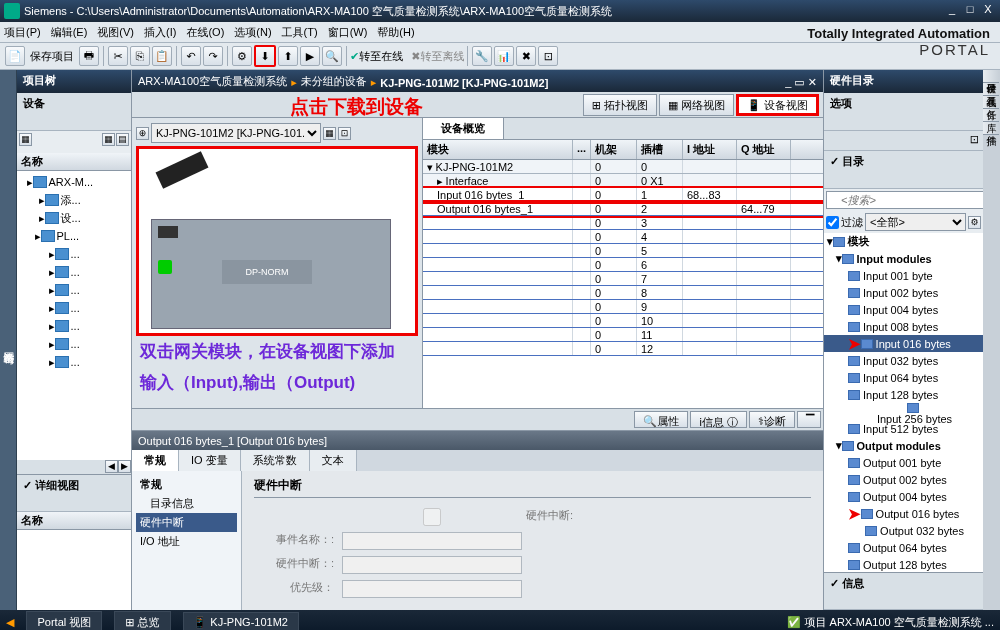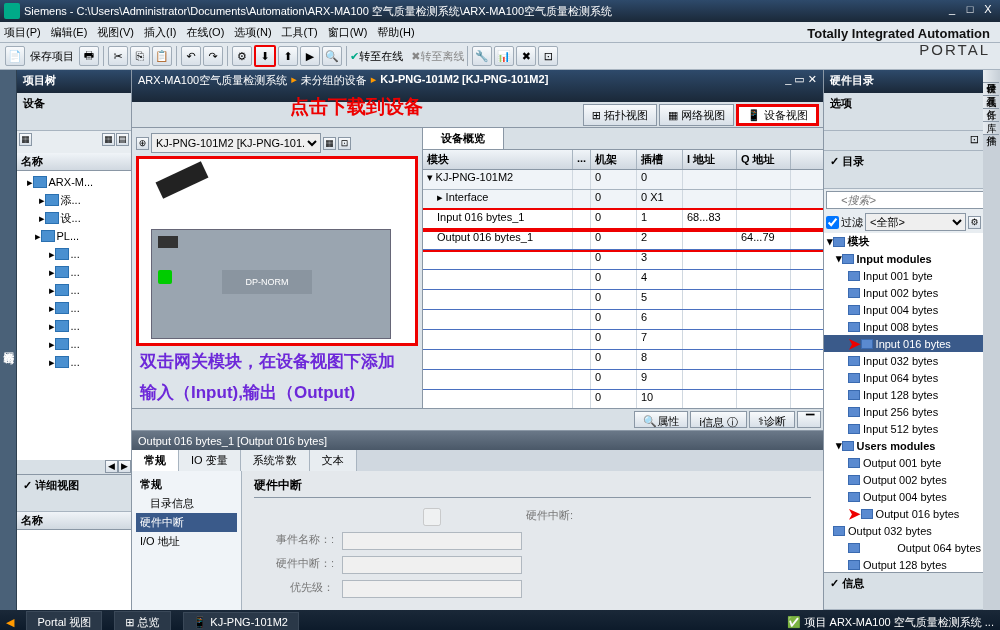--- a/index.html
+++ b/index.html
@@ -20,40 +20,40 @@
 .mainrow{display:flex;height:540px;background:#dde4ea}
 .sidetab{width:17px;background:#4a6178;color:#fff;writing-mode:vertical-rl;text-align:center;padding-top:8px;font-size:11px;border-right:1px solid #2e4050}
 .projtree{width:115px;background:#e8edf1;border-right:1px solid #8a97a5;display:flex;flex-direction:column}
 .panelhdr{height:23px;background:linear-gradient(#2e4a6b,#1a2838);color:#fff;padding:3px 6px;font-weight:bold}
 .subhdr{height:38px;background:#d8e0e6;border-bottom:1px solid #a8b4c0;padding:3px 6px;font-weight:bold}
 .treebody{flex:1;background:#fff;overflow:hidden;padding:2px}
 .treeitem{display:flex;align-items:center;height:18px;padding:0 2px}
 .treeitem .ind{display:inline-block}
 .treeitem .ic{width:14px;height:12px;background:#4a90d0;margin-right:2px;border:1px solid #2a70b0}
 .center{flex:1;display:flex;flex-direction:column;min-width:0}
-.breadcrumb{height:32px;background:linear-gradient(#2e4a6b,#1a2838);color:#fff;padding:3px 6px;display:flex;align-items:flex-start}
+.breadcrumb{height:22px;background:linear-gradient(#2e4a6b,#1a2838);color:#fff;padding:3px 6px;display:flex;align-items:flex-end}
 .breadcrumb .arr{margin:0 4px;color:#f90}
 .viewtabs{height:26px;background:#d8e0e6;border-bottom:1px solid #8a97a5;display:flex;justify-content:flex-end;padding:2px 4px;gap:2px}
 .vtab{height:22px;padding:2px 8px;background:linear-gradient(#f8fafc,#d8e0e8);border:1px solid #8a97a5;display:flex;align-items:center;gap:3px}
 .vtab.act{background:#fff;border:3px solid #e00}
 .annot{position:absolute;color:#e00;font-size:19px;font-weight:bold;z-index:10}
 .workarea{flex:1;display:flex;min-height:0}
 .devpanel{width:290px;background:#dde4ea;padding:4px}
 .devtoolbar{height:22px;display:flex;align-items:center;gap:2px;margin-bottom:2px}
 .devimg{height:190px;background:#fff;border:3px solid #e00;position:relative;padding:10px}
 .plcbox{position:absolute;left:12px;top:70px;width:240px;height:110px;background:#9aa5b0;border:1px solid #667}
 .plcbox .norm{position:absolute;left:70px;top:40px;width:90px;height:24px;background:#8a95a0;color:#fff;text-align:center;line-height:24px;font-size:9px}
 .plctop{position:absolute;left:18px;top:12px;width:50px;height:18px;background:#222;transform:rotate(-25deg);color:#888;font-size:6px;text-align:center}
 .annot2{color:#6d28d9;font-size:17px;font-weight:bold;padding:4px}
 .ovpanel{flex:1;background:#fff;border-left:1px solid #8a97a5;display:flex;flex-direction:column;min-width:0}
 .ovtab{height:22px;background:#d8e0e6;border-bottom:1px solid #8a97a5}
 .ovtab span{display:inline-block;padding:3px 18px;background:#fff;border-right:1px solid #8a97a5;font-weight:bold}
 .thead{height:20px;background:linear-gradient(#f0f4f8,#d0d8e0);border-bottom:1px solid #8a97a5;display:flex}
 .th{border-right:1px solid #a8b4c0;padding:2px 4px;font-weight:bold}
-.trow{height:20px;display:flex;border-bottom:1px solid #4a70c0}
+.trow{height:14px;display:flex;border-bottom:1px solid #4a70c0}
 .trow.hdr{background:#f0f4f8;border-bottom:1px solid #a8b4c0}
 .trow.hl{outline:2px solid #e00}
 .td{border-right:1px solid #d0d8e0;padding:1px 4px;overflow:hidden;white-space:nowrap}
 .c-mod{width:150px}.c-rack{width:46px}.c-slot{width:46px}.c-iad{width:54px}.c-qad{width:54px}
 .proppanel{height:180px;border-top:1px solid #8a97a5;background:#e8edf1;display:flex;flex-direction:column}
 .propbc{height:22px;background:linear-gradient(#6a7888,#4a5868);color:#fff;padding:3px 6px;display:flex;align-items:center}
 .proptabs{height:22px;background:#d0d8e0;display:flex}
 .ptab{padding:3px 12px;border-right:1px solid #a8b4c0;background:#e8edf1}
 .ptab.act{background:#fff;font-weight:bold}
 .propbody{flex:1;display:flex;background:#fff}
@@ -438,51 +438,51 @@
           <span>Input 032 bytes</span>
         </div>
         <div class="catitem" style="padding-left: 24px;">
           <span class="ci"></span>
           <span>Input 064 bytes</span>
         </div>
         <div class="catitem" style="padding-left: 24px;">
           <span class="ci"></span>
           <span>Input 128 bytes</span>
         </div>
-        <div class="catitem" style="padding-left: 24px;">
+        <div class="catitem" style="padding-left: 24px; flex-direction: column;">
           <span class="ci"></span>
           <span>Input 256 bytes</span>
         </div>
         <div class="catitem" style="padding-left: 24px;">
           <span class="ci"></span>
           <span>Input 512 bytes</span>
         </div>
-        <div class="catitem grp" style="padding-left: 12px;">▾ <span class="ci"></span><span>Users modules</span></div>
+        <div class="catitem grp" style="padding-left: 12px;">▾ <span class="ci"></span><span>Output modules</span></div>
         <div class="catitem" style="padding-left: 24px;">
           <span class="ci"></span>
           <span>Output 001 byte</span>
         </div>
         <div class="catitem" style="padding-left: 24px;">
           <span class="ci"></span>
           <span>Output 002 bytes</span>
         </div>
         <div class="catitem" style="padding-left: 24px;">
           <span class="ci"></span>
           <span>Output 004 bytes</span>
         </div>
         <div class="catitem" style="padding-left: 24px;">
           <span class="redarrow">➤</span>
           <span class="ci"></span>
           <span>Output 016 bytes</span>
         </div>
-        <div class="catitem" style="padding-left: 9px;">
+        <div class="catitem" style="padding-left: 24px; justify-content: center;">
           <span class="ci"></span>
           <span>Output 032 bytes</span>
         </div>
-        <div class="catitem" style="padding-left: 24px; justify-content: space-between;">
+        <div class="catitem" style="padding-left: 24px;">
           <span class="ci"></span>
           <span>Output 064 bytes</span>
         </div>
         <div class="catitem" style="padding-left: 24px;">
           <span class="ci"></span>
           <span>Output 128 bytes</span>
         </div>
         <div class="catitem" style="padding-left: 24px; flex-direction: column;">
           <span class="ci"></span>
           <span>Output 256 bytes</span>

